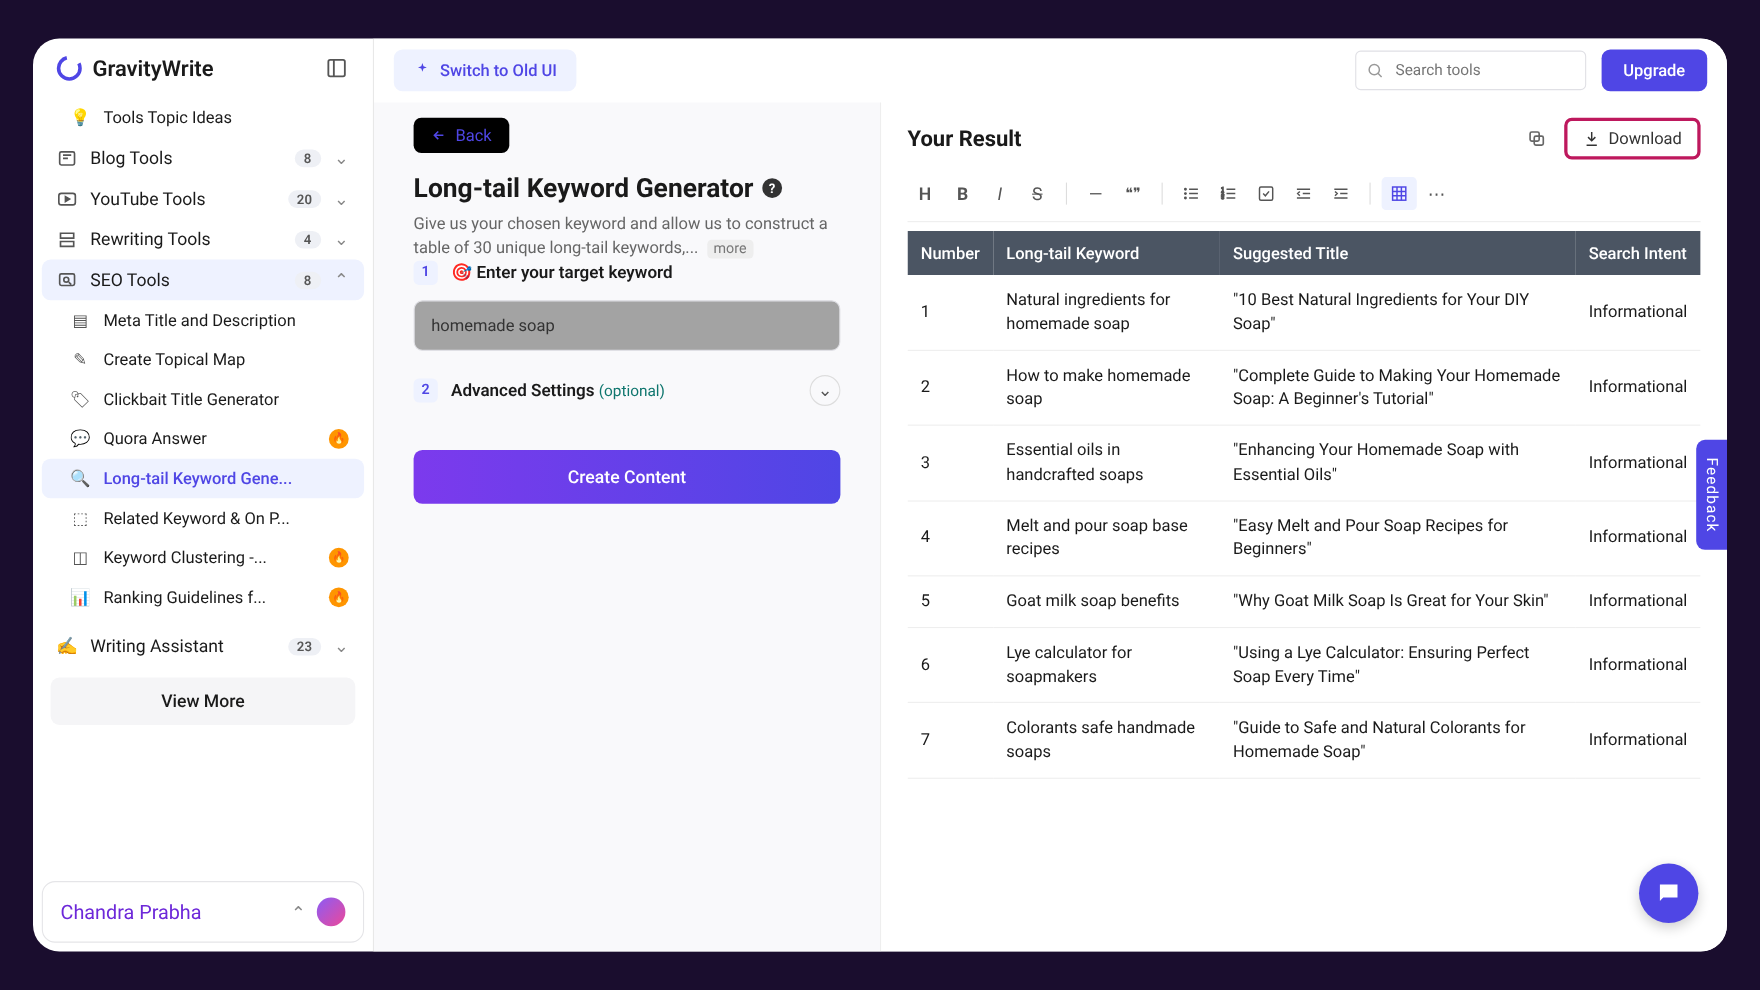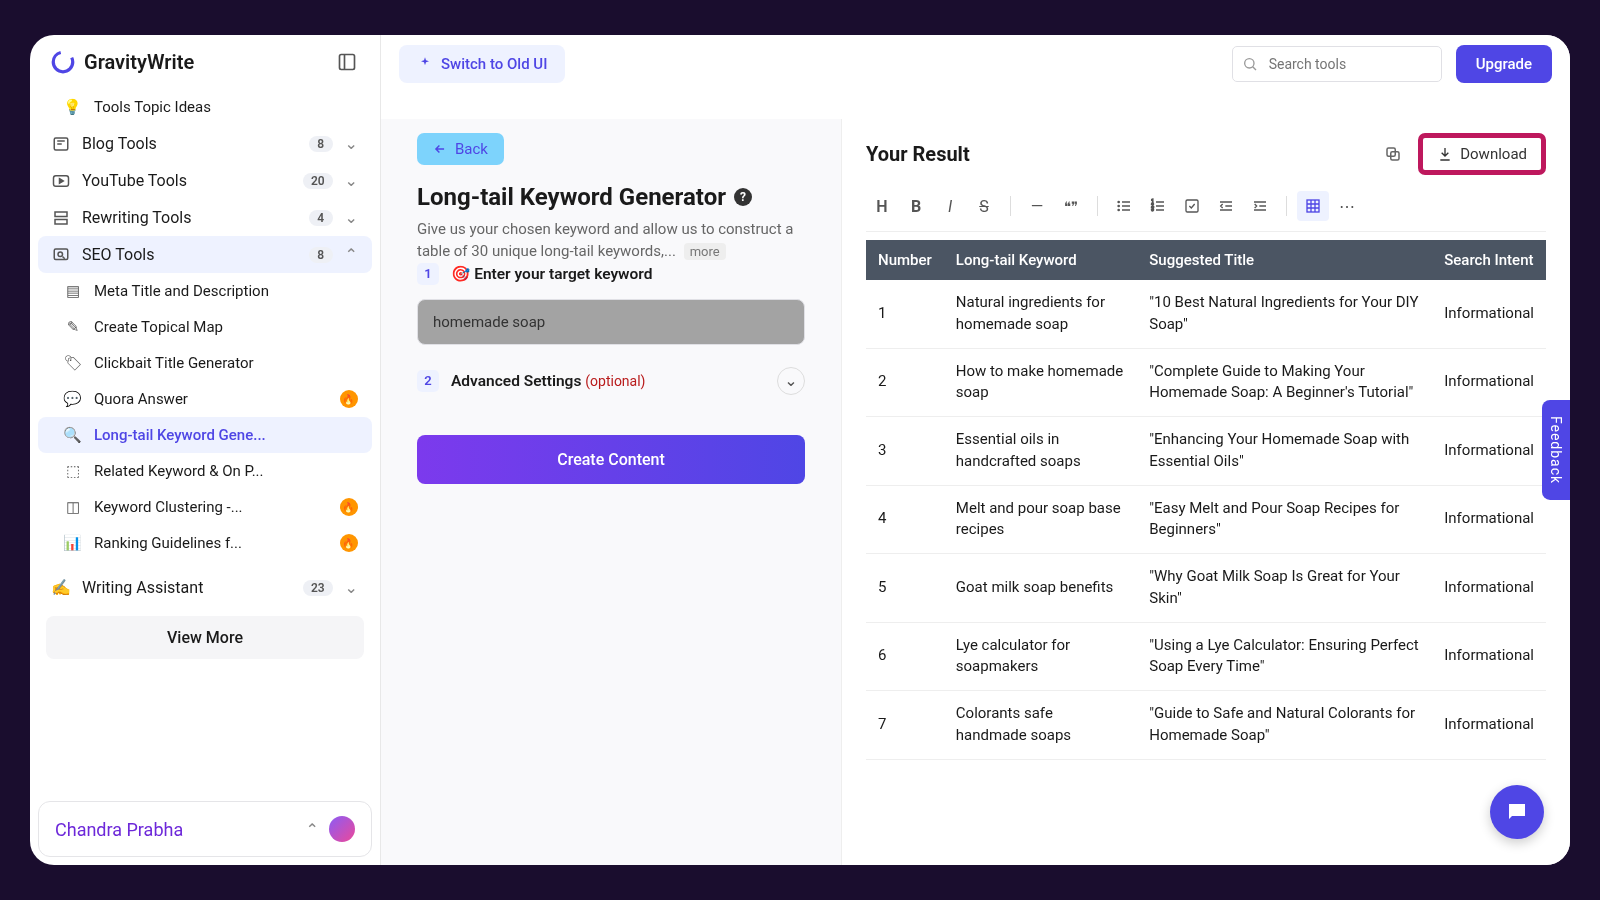--- a/index.html
+++ b/index.html
@@ -1,64 +1,64 @@
 <!DOCTYPE html>
 <html><head>
 <meta charset="utf-8">
 <style>
 * { margin:0; padding:0; box-sizing:border-box; font-family:-apple-system,BlinkMacSystemFont,"Segoe UI",Roboto,sans-serif; }
 body { background:#1a0d2e; width:1600px; height:900px; overflow:hidden; padding:35px 30px; }
 .app { background:#fff; border-radius:24px; width:100%; height:100%; display:flex; overflow:hidden; position:relative; }
-.sidebar { width:351px; border-right:1px solid #e8e8e8; display:flex; flex-direction:column; }
+.sidebar { width:310px; border-right:1px solid #e8e8e8; display:flex; flex-direction:column; }
 .logo-row { display:flex; align-items:center; justify-content:space-between; padding:14px 20px 10px; }
 .logo { display:flex; align-items:center; gap:8px; font-size:20px; font-weight:600; color:#1a1a1a; }
 .logo-icon { width:26px; height:26px; }
 .layout-btn { width:26px; height:26px; border:none; background:none; cursor:pointer; color:#555; display:flex; align-items:center; justify-content:center; }
 .nav { flex:1; overflow-y:auto; padding:4px 8px 0; }
 .nav-item { display:flex; align-items:center; gap:12px; padding:9px 14px; border-radius:8px; cursor:pointer; color:#1a1a1a; font-size:16px; }
 .nav-item .icon { width:18px; height:18px; color:#555; flex-shrink:0; display:flex; align-items:center; justify-content:center; }
 .nav-item .label { flex:1; white-space:nowrap; overflow:hidden; text-overflow:ellipsis; }
 .nav-item .count { background:#eef0f5; color:#555; font-size:12px; font-weight:600; padding:1px 8px; border-radius:10px; min-width:24px; text-align:center; }
 .nav-item .chev { color:#888; }
 .nav-item.sub { padding-left:26px; font-size:15px; }
 .nav-item.active { background:#eef2ff; color:#4F46E5; font-weight:500; }
 .nav-item.active .icon { color:#4F46E5; }
 .nav-item.section-active { background:#eef2ff; }
 .fire-badge { width:18px; height:18px; background:#ff9500; border-radius:50%; display:inline-flex; align-items:center; justify-content:center; color:#fff; font-size:10px; }
 .view-more { margin:10px 8px; padding:12px; background:#f5f5f7; border-radius:8px; text-align:center; font-weight:500; cursor:pointer; color:#1a1a1a; }
 .user-row { padding:14px 16px; border:1px solid #e5e5e8; border-radius:12px; margin:8px; display:flex; align-items:center; gap:10px; cursor:pointer; }
 .user-row .name { flex:1; font-size:18px; color:#6d28d9; }
 .avatar { width:26px; height:26px; border-radius:50%; background:linear-gradient(135deg,#8b5cf6,#ec4899); }
-.main { flex:1; display:flex; flex-direction:column; background:#fff;gap:26px; }
+.main { flex:1; display:flex; flex-direction:column; background:#fff; }
 .topbar { display:flex; align-items:center; gap:14px; padding:10px 18px; }
 .switch-btn { background:#eef2ff; color:#4F46E5; border:none; padding:10px 18px; border-radius:8px; font-size:15px; font-weight:500; cursor:pointer; display:flex; align-items:center; gap:8px; }
 .search-box { margin-left:auto; position:relative; }
 .search-box input { width:210px; padding:9px 14px 9px 36px; border:1px solid #e0e0e5; border-radius:5px; font-size:14px; color:#333; background:#fff; }
 .search-box .sicon { position:absolute; left:10px; top:50%; transform:translateY(-50%); color:#999; }
 .upgrade-btn { background:#4F46E5; color:#fff; border:none; padding:10px 20px; border-radius:8px; font-size:15px; font-weight:500; cursor:pointer; }
 .content { flex:1; display:flex; overflow:hidden; }
 .form-panel { width:460px; padding:14px 36px; background:#f9f9fb; overflow-y:auto; }
-.back-btn { display:inline-flex; align-items:center; gap:8px; background:#7dd3fc; color:#4F46E5; border:none; padding:7px 16px; border-radius:7px; font-size:15px; cursor:pointer; margin-bottom:18px; }
+.back-btn { display:inline-flex; align-items:center; gap:8px; background:#000000; color:#4F46E5; border:none; padding:7px 16px; border-radius:7px; font-size:15px; cursor:pointer; margin-bottom:18px; }
 .page-title { font-size:24px; font-weight:700; color:#1a1a1a; display:flex; align-items:center; gap:8px; margin-bottom:8px; }
 .help-icon { width:18px; height:18px; border-radius:50%; background:#333; color:#fff; font-size:12px; display:inline-flex; align-items:center; justify-content:center; }
 .page-desc { color:#666; font-size:15px; line-height:1.45; }
 .more-link { background:#eee; padding:1px 6px; border-radius:4px; font-size:13px; color:#777; cursor:pointer; margin-left:4px; }
 .step-row { display:flex; align-items:center; gap:12px; margin-bottom:14px; }
 .step-num { width:22px; height:22px; border-radius:5px; background:#eef2ff; color:#4F46E5; font-size:13px; font-weight:600; display:flex; align-items:center; justify-content:center; }
 .step-label { font-size:15.5px; font-weight:600; color:#1a1a1a; }
-.step-label .opt { color:#b91c1c; font-weight:400; font-size:14px; }
+.step-label .opt { color:#0f766e; font-weight:400; font-size:14px; }
 .input-field { width:100%; padding:13px 15px; border:1px solid #e0e0e5; border-radius:8px; font-size:15px; color:#333; margin-bottom:22px; background:#a3a3a3; }
 .adv-row { display:flex; align-items:center; justify-content:space-between; cursor:pointer; margin-bottom:40px; }
 .adv-chev { width:28px; height:28px; border:1px solid #ddd; border-radius:50%; display:flex; align-items:center; justify-content:center; color:#555; }
 .create-btn { width:100%; padding:15px; background:linear-gradient(90deg,#7c3aed,#4F46E5); color:#fff; border:none; border-radius:8px; font-size:16px; font-weight:500; cursor:pointer; }
 .result-panel { flex:1; padding:14px 24px 0; overflow:hidden; display:flex; flex-direction:column; border-left:1px solid #eee; }
 .result-head { display:flex; align-items:center; margin-bottom:10px; }
 .result-title { font-size:20px; font-weight:700; color:#1a1a1a; flex:1; }
 .icon-btn { background:none; border:none; padding:6px; cursor:pointer; color:#666; display:flex; align-items:center; }
-.download-btn { border:5px solid #be185d; padding:7px 14px; border-radius:7px; background:#fff; cursor:pointer; font-size:15px; color:#333; display:flex; align-items:center; gap:7px; margin-left:10px; }
+.download-btn { border:3px solid #be185d; padding:7px 14px; border-radius:7px; background:#fff; cursor:pointer; font-size:15px; color:#333; display:flex; align-items:center; gap:7px; margin-left:10px; }
 .toolbar { display:flex; align-items:center; gap:2px; padding:6px 0 10px; border-bottom:1px solid #eee; }
 .tool { width:32px; height:30px; display:flex; align-items:center; justify-content:center; cursor:pointer; color:#555; border-radius:4px; font-size:16px; }
 .tool.active { color:#4F46E5; background:#eef2ff; }
 .tool-sep { width:1px; height:20px; background:#ddd; margin:0 8px; }
 .table-wrap { flex:1; overflow-y:auto; margin-top:8px; }
 table { width:100%; border-collapse:collapse; }
 thead th { background:#4b5563; color:#fff; font-weight:500; font-size:15px; padding:11px 12px; text-align:left; }
 tbody td { padding:12px; border-bottom:1px solid #eee; font-size:15px; color:#1a1a1a; vertical-align:middle; line-height:1.45; }
 tbody td.num { text-align:left; width:70px; }
 .feedback-tab { position:absolute; right:0; top:50%; transform:translateY(-50%); background:#4F46E5; color:#fff; writing-mode:vertical-rl; padding:16px 6px; border-radius:8px 0 0 8px; font-size:14px; cursor:pointer; letter-spacing:1px; }

